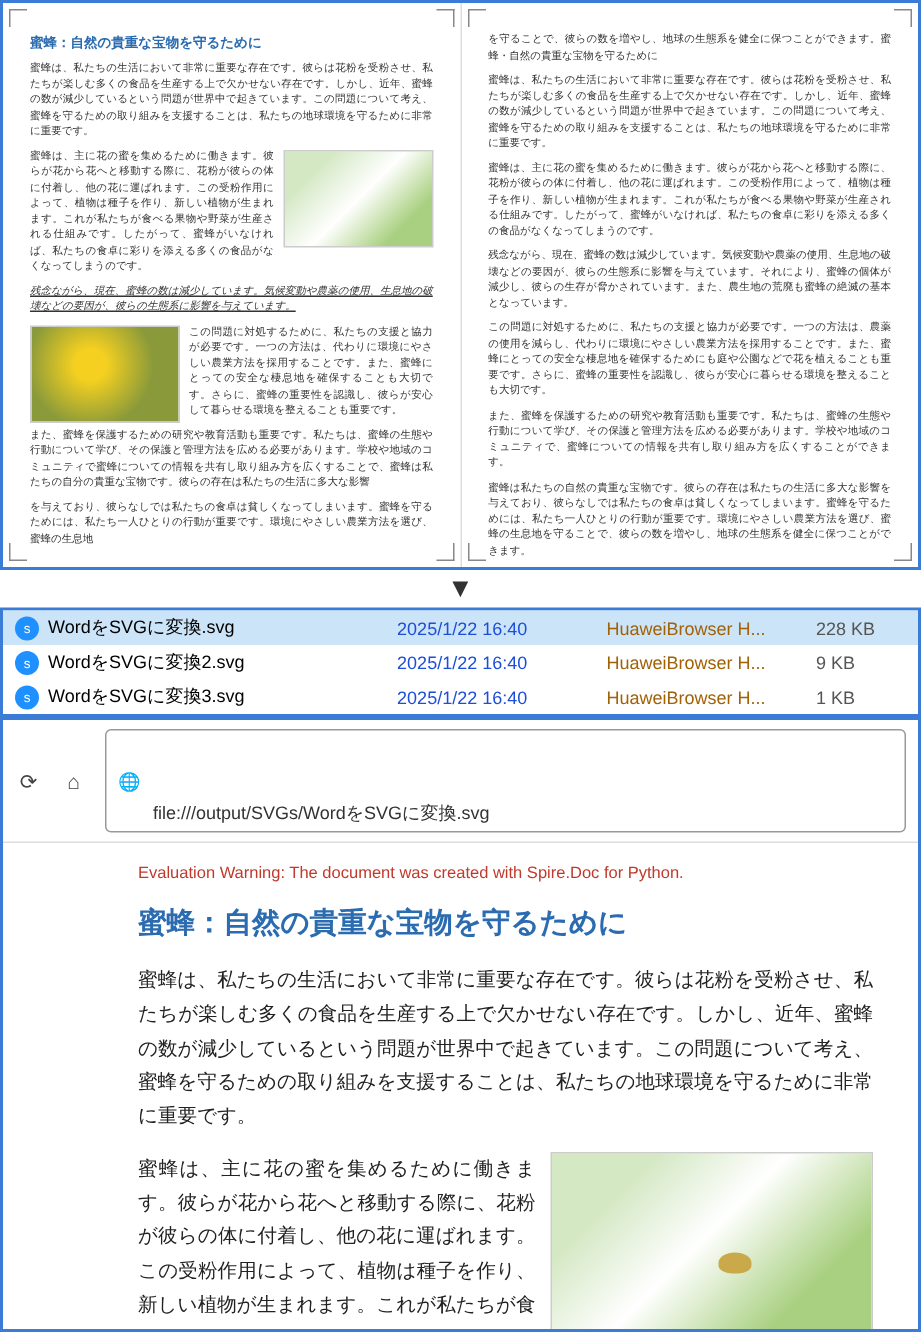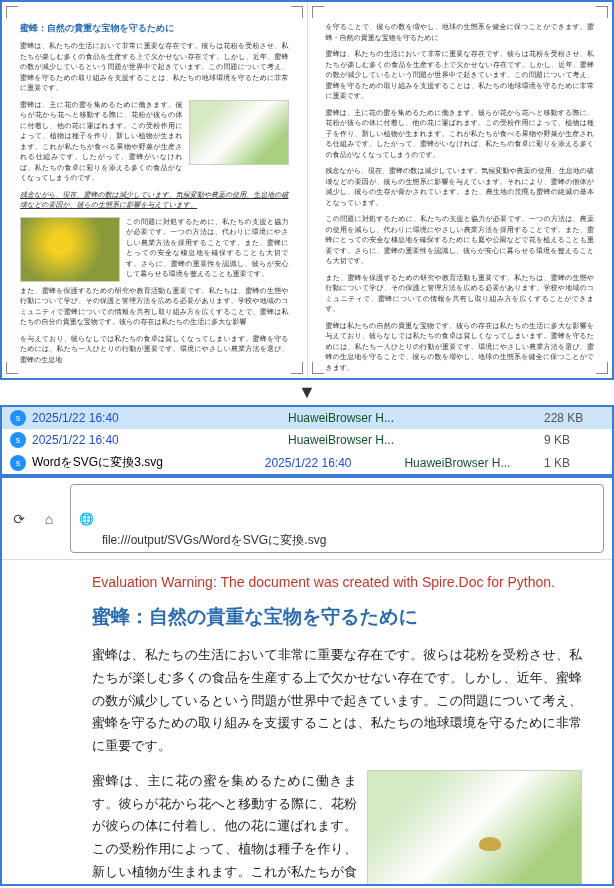--- a/index.html
+++ b/index.html
@@ -23,33 +23,33 @@
 
 .arrow { text-align: center; padding: 2px 0; font-size: 18px; color: #333; }
 
 
 .files { border: 2px solid #3b7dd6; }
 .file-row { display: flex; align-items: center; padding: 3px 8px; font-size: 12px; }
 .file-row.selected { background: #cce4f7; }
 .fi { width: 16px; height: 16px; border-radius: 50%; background: #1e90ff; margin-right: 6px; display: inline-flex; align-items: center; justify-content: center; color: #fff; font-size: 9px; }
 .fname { flex: 2; }
 .fdate { flex: 1.2; color: #1d4ed8; }
-.fapp { flex: 1.2; color: #14532d; white-space: nowrap; overflow: hidden; text-overflow: ellipsis; }
+.fapp { flex: 1.2; color: #a16207; white-space: nowrap; overflow: hidden; text-overflow: ellipsis; }
 .fsize { width: 60px; text-align: left; color: #555; }
 
 
 .browser { border: 2px solid #3b7dd6; margin-top: 0; height: 410px; overflow: hidden; }
 .toolbar { display: flex; align-items: center; padding: 6px 8px; gap: 12px; border-bottom: 1px solid #ddd; }
 .tb-icon { width: 18px; height: 18px; display: inline-flex; align-items: center; justify-content: center; color: #444; font-size: 14px; }
 .url-bar { flex: 1; display: flex; align-items: center; border: 1px solid #999; border-radius: 4px; padding: 3px 8px; font-size: 12px; gap: 8px; }
 .globe { color: #666; }
 .url-text { color: #333; margin-top: 44px; }
 
 .content { padding: 14px 30px 14px 90px; }
-.warning { color: #c0392b; font-size: 14px; margin-bottom: 14px; }
+.warning { color: #c0392b; font-size: 11px; margin-bottom: 14px; }
 .content h1 { color: #2b6cb0; font-size: 19px; font-weight: bold; margin-bottom: 14px; }
 .content p { font-size: 13px; line-height: 1.75; margin-bottom: 12px; text-align: justify; color: #222; }
 .big-img { float: right; width: 215px; height: 140px; background: linear-gradient(135deg,#d4e8c4 20%,#fff 45%,#a8d080 75%); margin: 0 0 8px 10px; border: 1px solid #ccc; position: relative; }
 .big-img::after { content:""; position:absolute; top:48%; left:52%; width:22px; height:14px; background:#caa94a; border-radius:50% 50% 40% 40%; }
 </style>
 </head>
 <body>
 
 <div class="doc-preview">
   <div class="page">
@@ -80,26 +80,28 @@
     <p>また、蜜蜂を保護するための研究や教育活動も重要です。私たちは、蜜蜂の生態や行動について学び、その保護と管理方法を広める必要があります。学校や地域のコミュニティで、蜜蜂についての情報を共有し取り組み方を広くすることができます。</p>
     <p>蜜蜂は私たちの自然の貴重な宝物です。彼らの存在は私たちの生活に多大な影響を与えており、彼らなしでは私たちの食卓は貧しくなってしまいます。蜜蜂を守るためには、私たち一人ひとりの行動が重要です。環境にやさしい農業方法を選び、蜜蜂の生息地を守ることで、彼らの数を増やし、地球の生態系を健全に保つことができます。</p>
   </div>
 </div>
 
 <div class="arrow">▼</div>
 
 <div class="files">
   <div class="file-row selected">
     <span class="fi">s</span>
+    <span class="fname">WordをSVGに変換.svg</span>
     <span class="fdate">2025/1/22 16:40</span>
     <span class="fapp">HuaweiBrowser H...</span>
     <span class="fsize">228 KB</span>
   </div>
   <div class="file-row">
     <span class="fi">s</span>
+    <span class="fname">WordをSVGに変換2.svg</span>
     <span class="fdate">2025/1/22 16:40</span>
     <span class="fapp">HuaweiBrowser H...</span>
     <span class="fsize">9 KB</span>
   </div>
   <div class="file-row">
     <span class="fi">s</span>
     <span class="fname">WordをSVGに変換3.svg</span>
     <span class="fdate">2025/1/22 16:40</span>
     <span class="fapp">HuaweiBrowser H...</span>
     <span class="fsize">1 KB</span>

